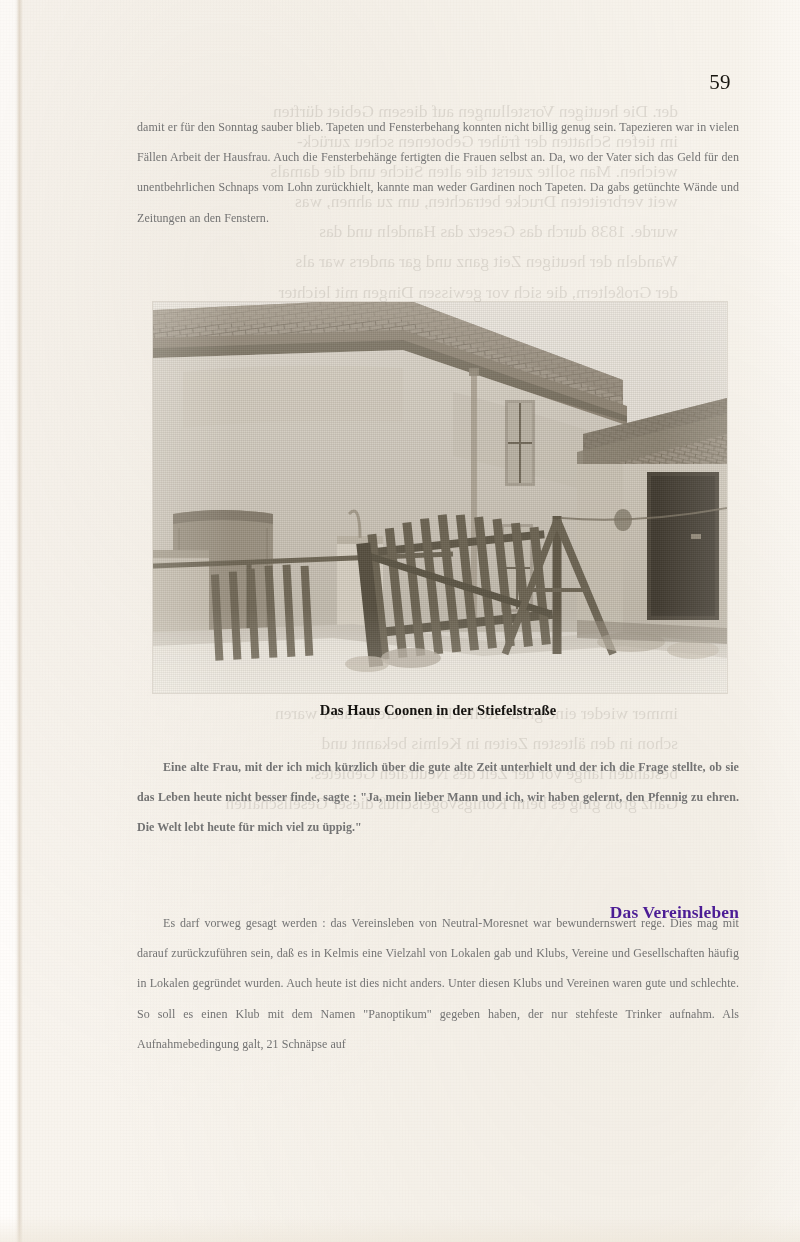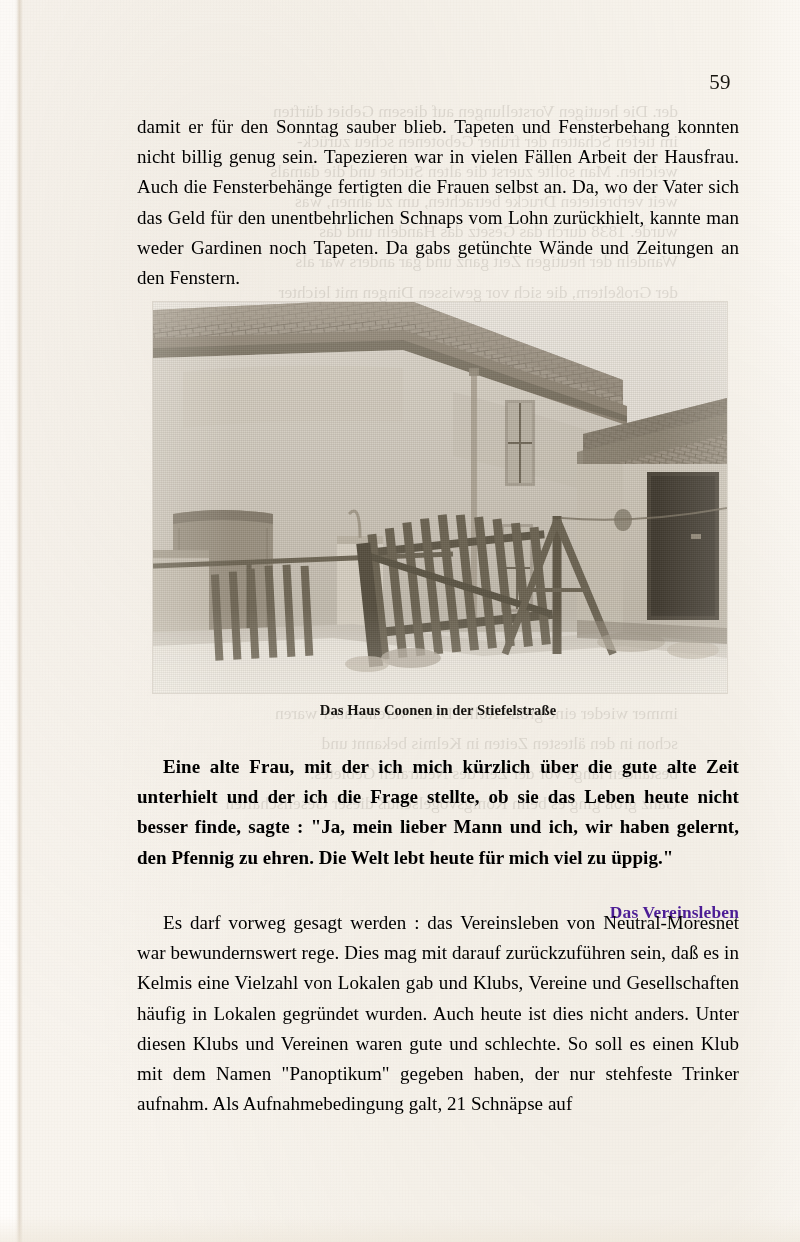--- a/index.html
+++ b/index.html
@@ -85,25 +85,25 @@
     position: absolute;
     right: 8px;
     top: 72px;
     font-size: 21px;
     line-height: 1;
     letter-spacing: .4px;
     color: #17150f;
   }
 
   .body-text {
-    font-size: 19px;
+    font-size: 12px;
     line-height: 30.2px;
     text-align: justify;
     text-justify: inter-word;
-    color: #000000;
+    color: #737373;
     margin: 0;
     letter-spacing: .05px;
   }
   .body-text.indent { text-indent: 26px; }
 
   .para-top {
     position: absolute;
     top: 112px;
     left: 0;
     width: 602px;

